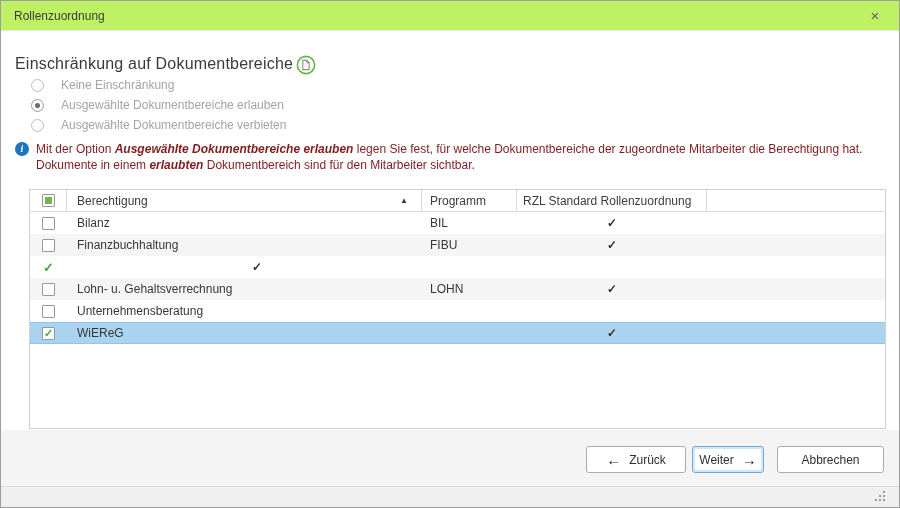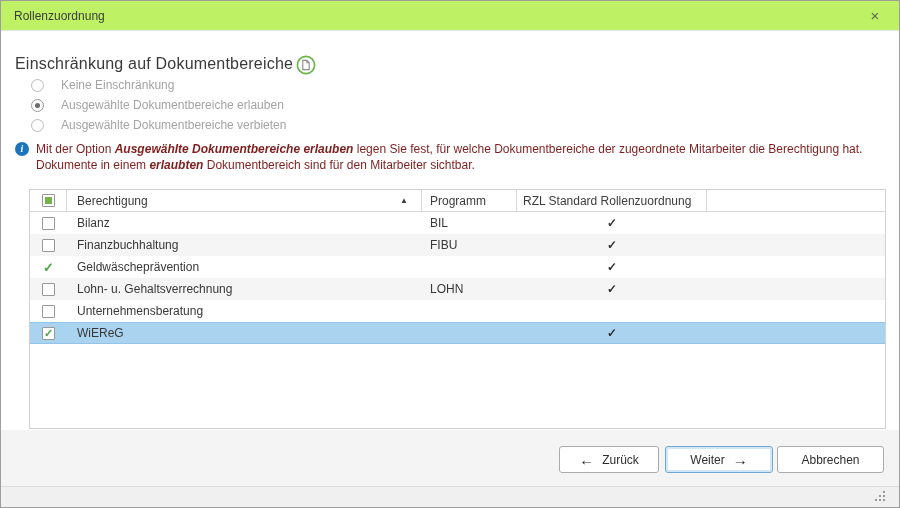--- a/index.html
+++ b/index.html
@@ -60,21 +60,21 @@
   .cb.assigned{border-color:transparent;background:transparent;font-size:13px}
   .rzl-mark{font-weight:700;color:#2f2f2f}
 
   
   .lower{position:absolute;left:0;right:0;top:429px;bottom:0;background:#f4f4f4}
   .footer{position:absolute;right:15px;top:445px;display:flex;align-items:center}
   .btn{height:27px;background:#fff;border:1px solid #ababab;border-radius:3px;font-size:12px;color:#2e2e2e;
     display:flex;align-items:center;justify-content:center;gap:8px;cursor:pointer;font-family:inherit}
   .btn .arrow{font-weight:700;font-size:15px;line-height:1;color:#1f1f1f}
   .btn-back{width:100px;margin-right:6px}
-  .btn-next{width:108px;border-color:#71a9d4;box-shadow:inset 0 0 0 2px #cfe7f8;margin-right:4px}
+  .btn-next{width:72px;border-color:#71a9d4;box-shadow:inset 0 0 0 2px #cfe7f8;margin-right:13px}
   .btn-cancel{width:107px}
 
   
   .statusbar{position:absolute;left:0;right:0;bottom:0;height:21px;background:#f0f0f0;border-top:1px solid #dcdcdc}
   .grip{position:absolute;right:14px;bottom:6px;width:10px;height:10px}
   .grip span{position:absolute;left:8px;top:0;width:2px;height:2px;background:#9a9a9a;
     box-shadow:0 4px 0 #9a9a9a,0 8px 0 #9a9a9a,-4px 4px 0 #9a9a9a,-4px 8px 0 #9a9a9a,-8px 8px 0 #9a9a9a}
 </style>
 </head>
 <body>
@@ -155,21 +155,20 @@
     <div class="cell c-rzl">
       <span class="rzl-mark">✓</span>
     </div>
     <div class="cell c-fill"></div>
   </div>
 
   <div class="trow">
     <div class="cell c-sel">
       <span class="cb assigned">✓</span>
     </div>
-    <div class="cell c-name">Geldwäscheprävention</div>
     <div class="cell c-prog"></div>
     <div class="cell c-rzl">
       <span class="rzl-mark">✓</span>
     </div>
     <div class="cell c-fill"></div>
   </div>
 
   <div class="trow">
     <div class="cell c-sel">
       <span class="cb"></span>

